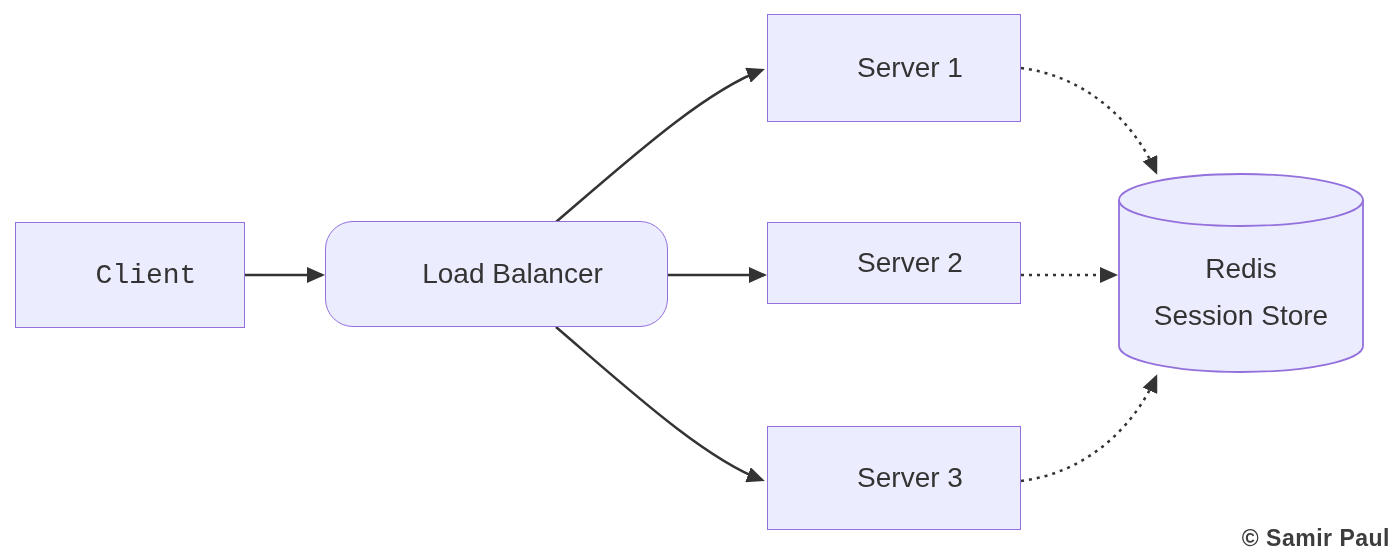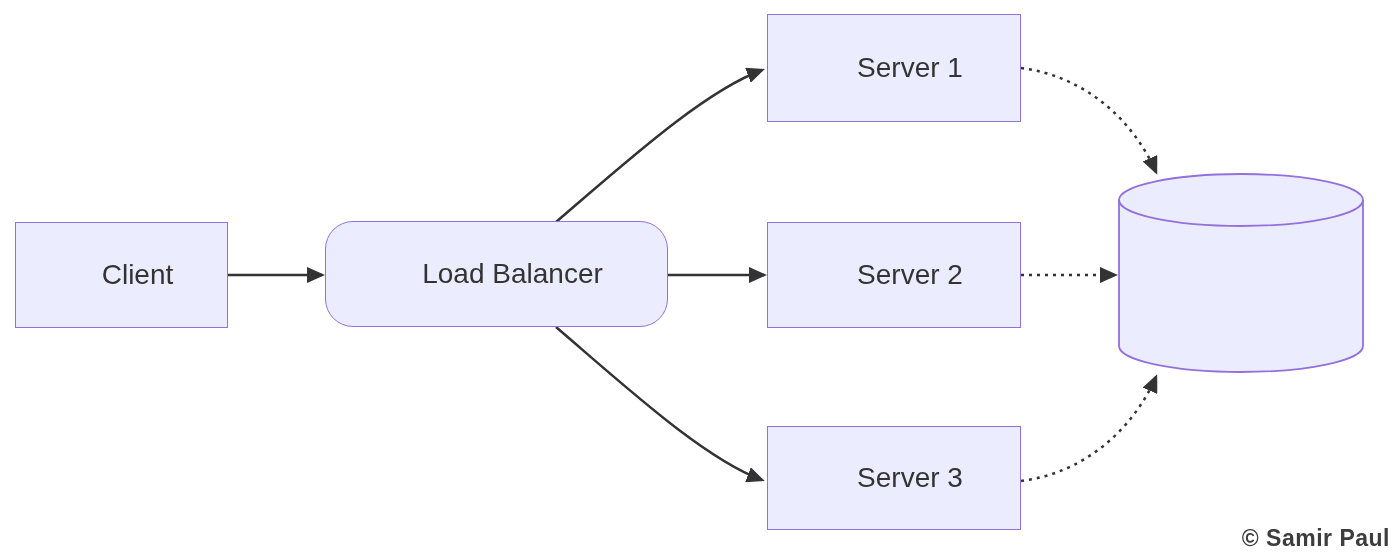--- a/index.html
+++ b/index.html
@@ -22,24 +22,24 @@
     border: 1.5px solid var(--node-border, #9370DB);
     color: var(--text-color, #333333);
     font-size: 28px;
     display: flex;
     align-items: center;
     justify-content: center;
     text-align: center;
     box-sizing: border-box;
     padding-left: 32px;
   }
-  .node-client        { left: 15px;  top: 222px; width: 213px; height: 106px; }
+  .node-client        { left: 15px;  top: 222px; width: 230px; height: 106px; font-family: Liberation Mono, monospace; }
   .node-load-balancer { left: 325px; top: 221px; width: 343px; height: 106px; border-radius: 28px; }
   .node-server1       { left: 767px; top: 14px;  width: 254px; height: 108px; }
-  .node-server2       { left: 767px; top: 222px; width: 254px; height: 106px; }
+  .node-server2       { left: 767px; top: 222px; width: 254px; height: 82px; }
   .node-server3       { left: 767px; top: 426px; width: 254px; height: 104px; }
   .redis-label {
     position: absolute;
     left: 1119px; top: 245px; width: 244px;
     color: var(--text-color, #333333);
     font-size: 28px;
     line-height: 47px;
     text-align: center;
   }
   .watermark {
@@ -90,16 +90,20 @@
   <div class="node node-server1">
     <span>Server 1</span>
   </div>
   <div class="node node-server2">
     <span>Server 2</span>
   </div>
   <div class="node node-server3">
     <span>Server 3</span>
   </div>
 
+  <div class="redis-label">
+    <div>Redis</div>
+    <div>Session Store</div>
+  </div>
 
   <div class="watermark">© Samir Paul</div>
 
 </div>
 
 </body></html>

